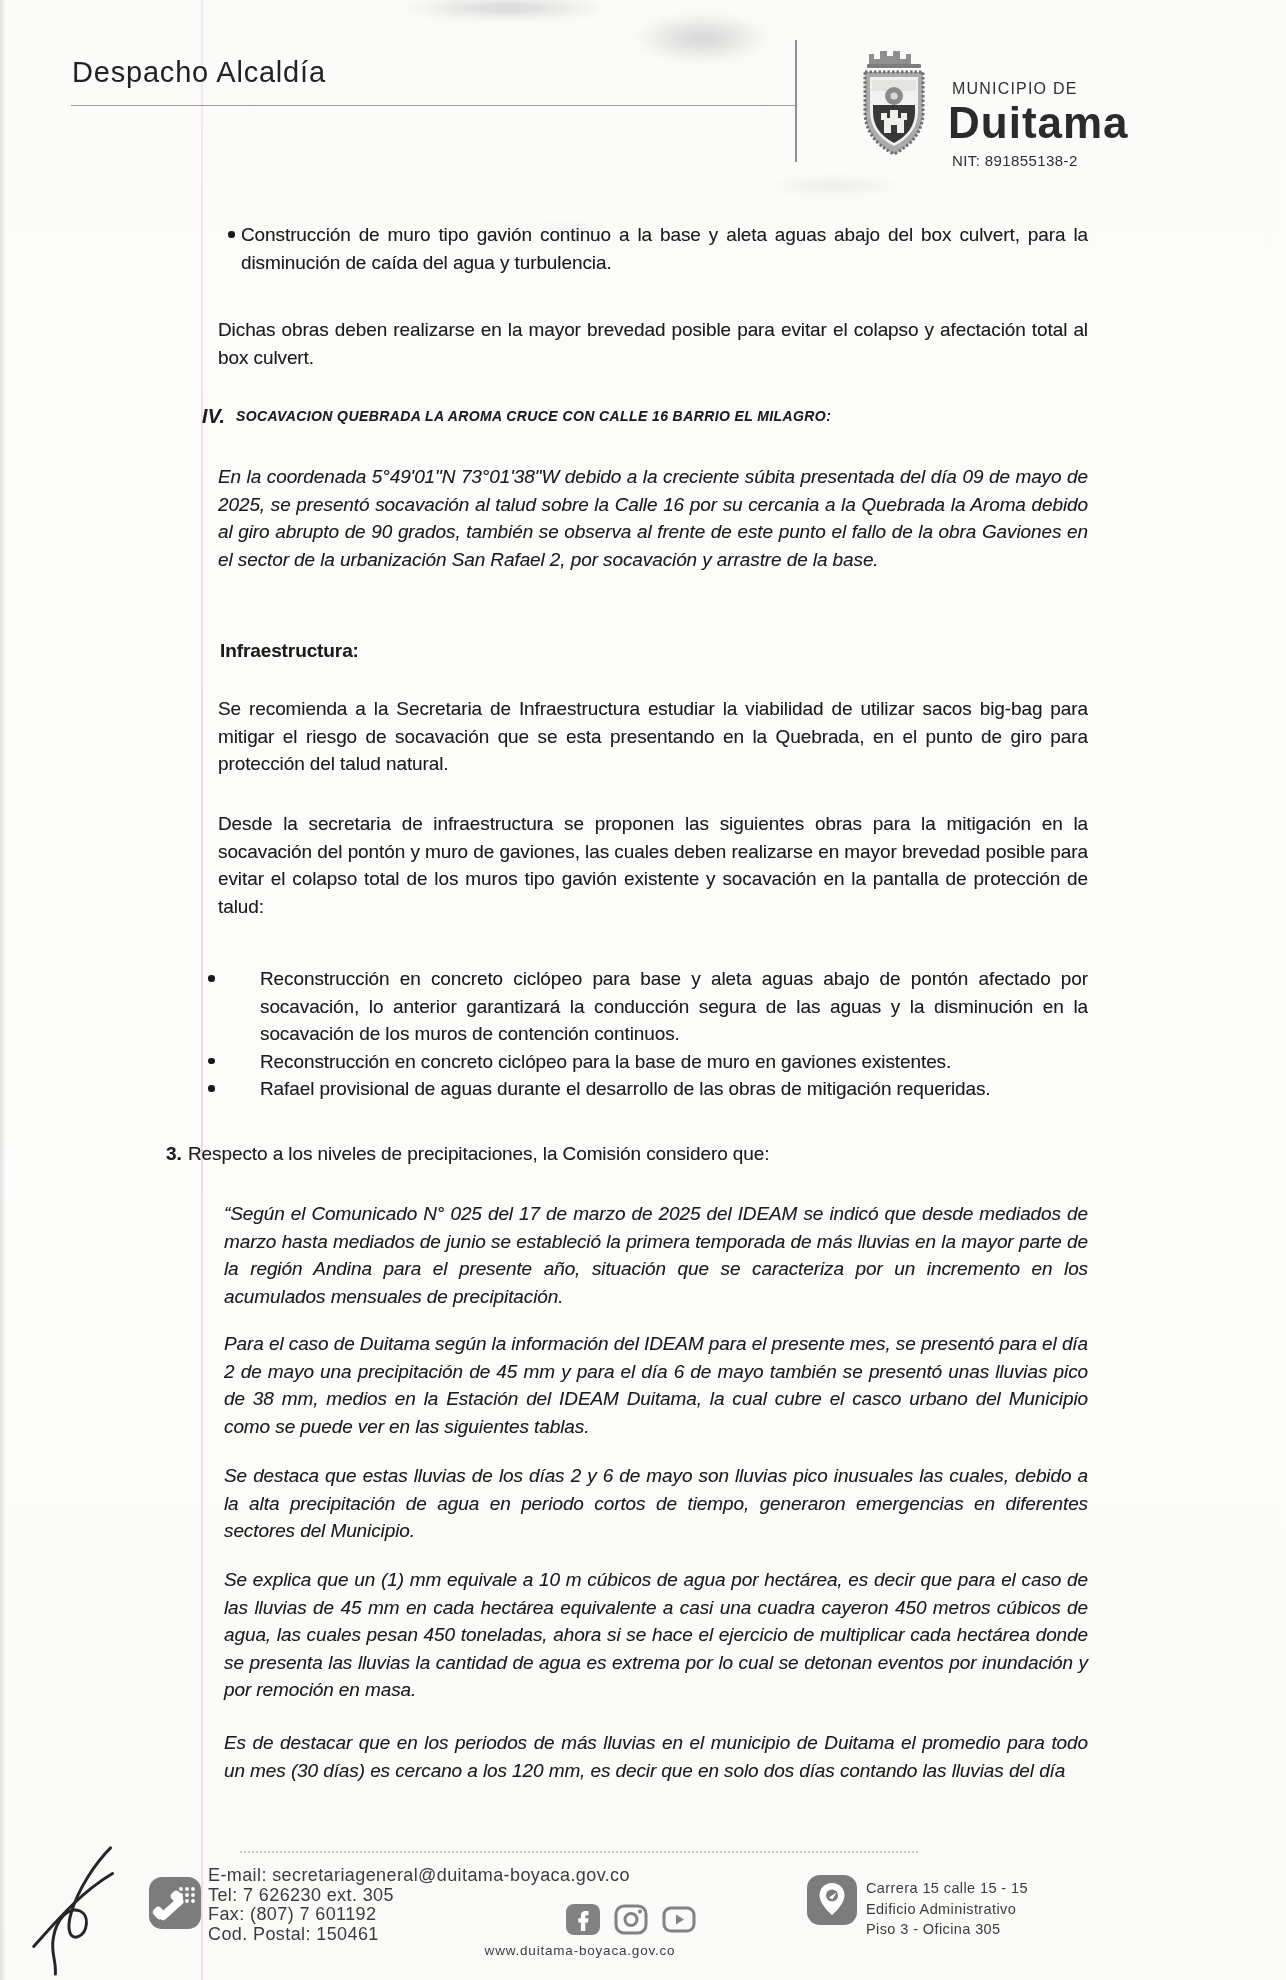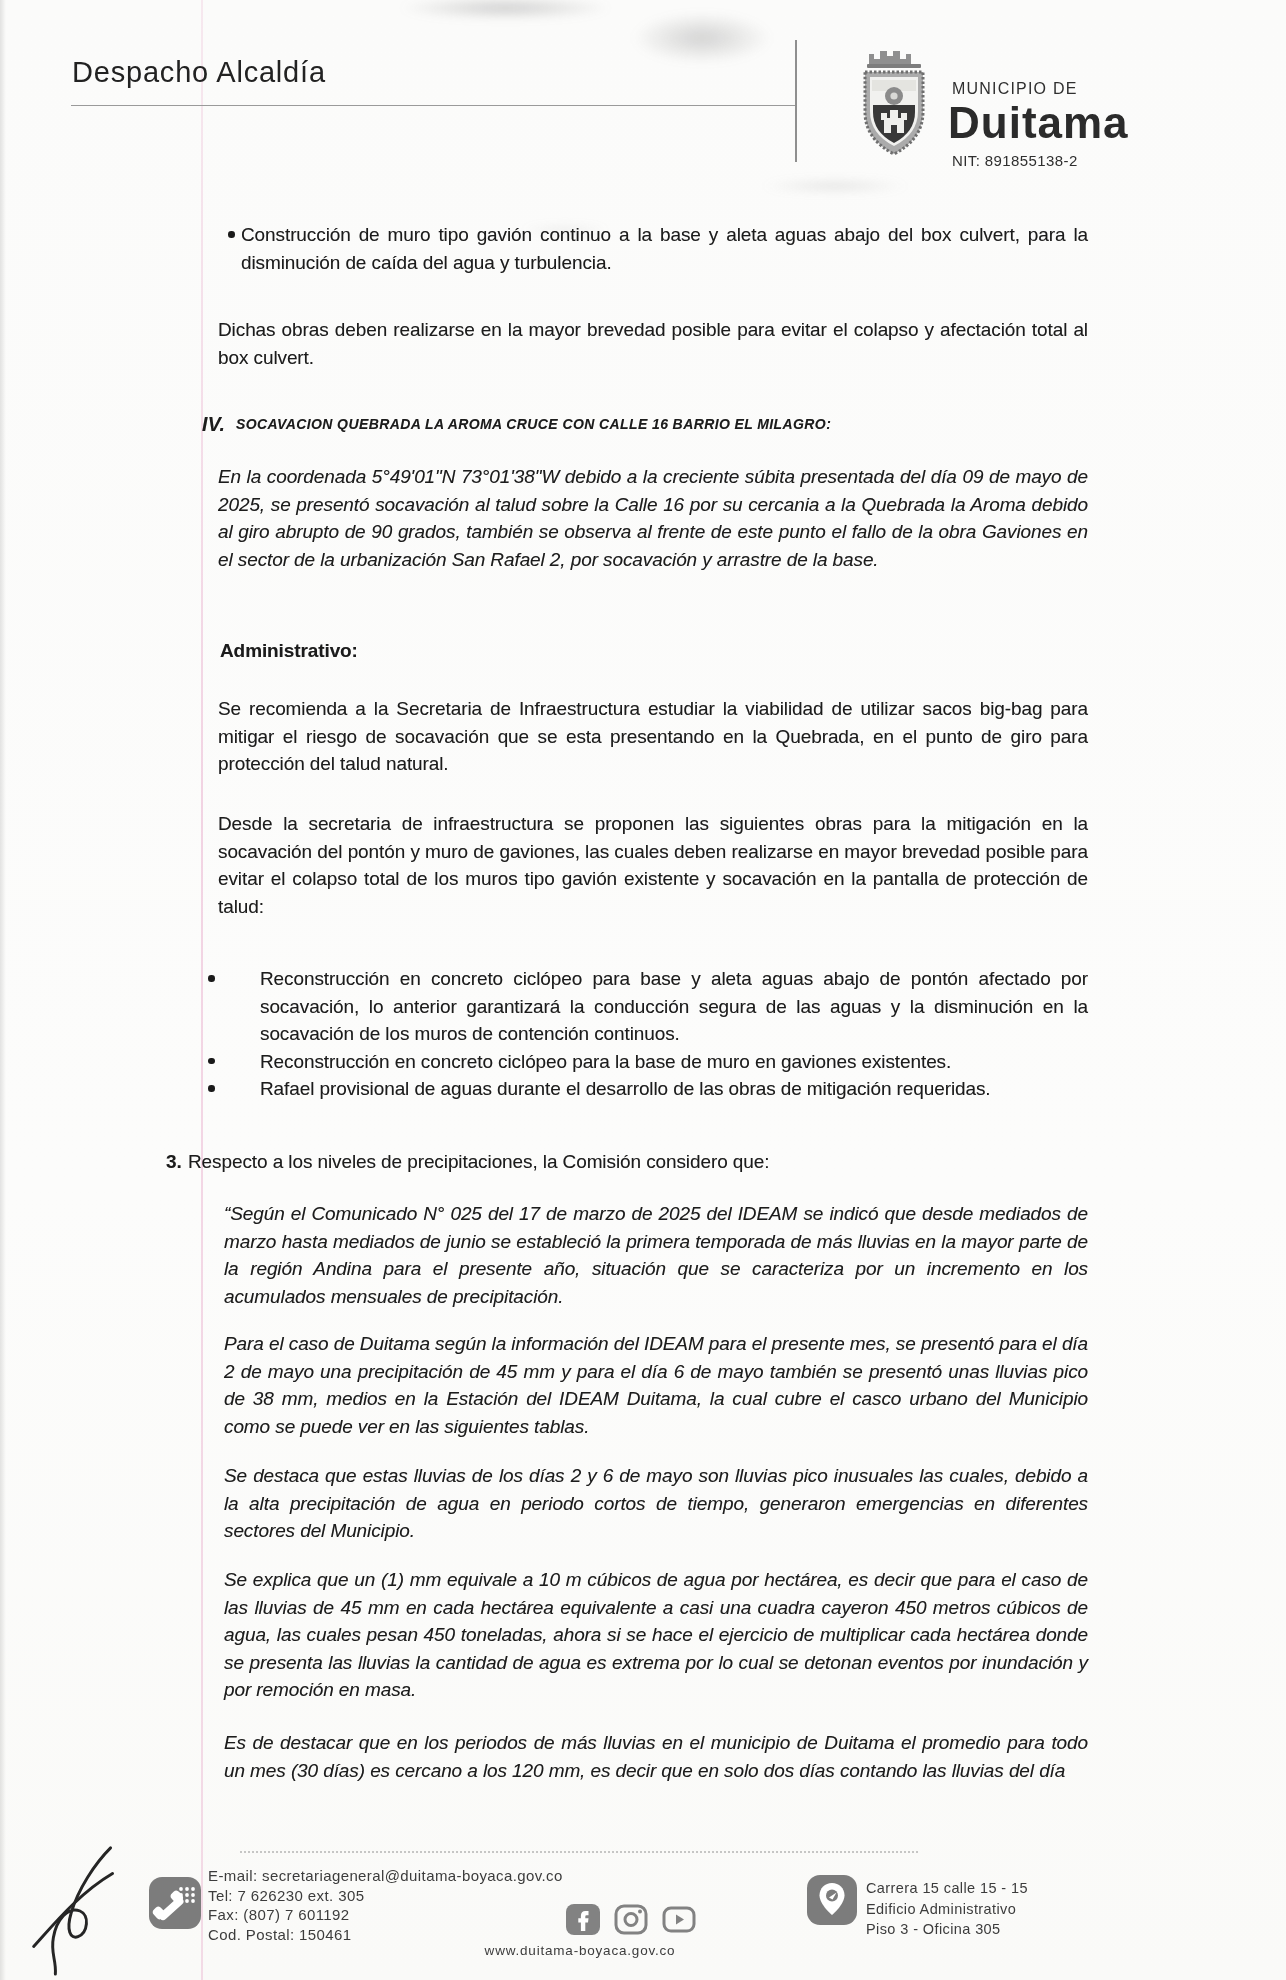--- a/index.html
+++ b/index.html
@@ -26,29 +26,29 @@
   .header-vline{position:absolute;left:795px;top:40px;width:1.5px;height:122px;background:#8f8f8f;}
   .crest{position:absolute;left:853px;top:44px;width:82px;height:115px;}
   .muni-label{position:absolute;left:952px;top:80px;font-size:16px;letter-spacing:1.2px;color:#2f2f2f;}
   .muni-name{position:absolute;left:948px;top:98px;font-size:44px;font-weight:bold;letter-spacing:1px;color:#2b2b2b;}
   .muni-nit{position:absolute;left:952px;top:152px;font-size:15px;letter-spacing:.4px;color:#2f2f2f;}
   
   .para{position:absolute;font-size:19px;line-height:27.5px;letter-spacing:-0.1px;
         text-align:justify;color:#1c1c1c;text-shadow:0 0 .6px rgba(40,40,40,.35);}
   .italic{font-style:italic;}
   .bold{font-weight:bold;}
-  .nowrap{white-space:nowrap;text-align:center;margin-top:8px;}
+  .nowrap{white-space:nowrap;text-align:center;}
   .dot{position:absolute;width:6.5px;height:6.5px;background:#1a1a1a;border-radius:50%;}
   .list-item{position:relative;}
   .list-item .dot{left:-52px;top:10px;}
   
   .footer-rule{position:absolute;left:240px;top:1851px;width:678px;border-top:2px dotted #bdbdbd;opacity:.85;}
   .signature{position:absolute;left:25px;top:1842px;width:110px;height:138px;}
   .icon-badge{position:absolute;}
-  .ftext{position:absolute;font-size:15px;line-height:19.5px;letter-spacing:.4px;color:#3c3c3c;}
+  .ftext{position:absolute;font-size:18px;line-height:19.5px;letter-spacing:.4px;color:#3c3c3c;}
   .website{position:absolute;left:420px;top:1943px;width:320px;text-align:center;font-size:13.5px;letter-spacing:.8px;color:#3c3c3c;}
   .addr{position:absolute;left:866px;top:1878px;font-size:14.5px;line-height:20.5px;letter-spacing:.4px;color:#3c3c3c;}
 </style>
 </head>
 <body>
 
 <div class="page">
 
   <div class="edge-shadow"></div>
   <div class="scan-vline"></div>
@@ -91,21 +91,21 @@
     <span>Construcción de muro tipo gavión continuo a la base y aleta aguas abajo del box culvert, para la disminución de caída del agua y turbulencia.</span>
   </div>
 
   <div class="para" style="left:218px;top:316px;width:870px;">Dichas obras deben realizarse en la mayor brevedad posible para evitar el colapso y afectación total al box culvert.</div>
 
   <div class="para bold italic nowrap" style="left:202px;top:403px;font-size:19.5px;letter-spacing:.4px;">IV.</div>
   <div class="para bold italic nowrap" style="left:236px;top:403px;font-size:14px;letter-spacing:.4px;">SOCAVACION QUEBRADA LA AROMA CRUCE CON CALLE 16 BARRIO EL MILAGRO:</div>
 
   <div class="para italic" style="left:218px;top:463px;width:870px;">En la coordenada 5°49'01"N 73°01'38"W  debido a la creciente súbita presentada del día 09 de mayo de 2025, se presentó socavación al talud sobre la Calle 16 por su cercania a la Quebrada la Aroma debido al giro abrupto de 90 grados, también se observa al frente de este punto el fallo de la obra Gaviones en el sector de la urbanización San Rafael 2, por socavación y arrastre de la base.</div>
 
-  <div class="para bold" style="left:220px;top:637px;width:870px;text-align:left;">Administrativo:</div>
+  <div class="para bold" style="left:220px;top:637px;width:870px;text-align:left;">Infraestructura:</div>
 
   <div class="para" style="left:218px;top:695px;width:870px;">Se recomienda a la Secretaria de Infraestructura estudiar la viabilidad de utilizar sacos big-bag para mitigar el riesgo de socavación que se esta presentando en la Quebrada, en el punto de giro para protección del talud natural.</div>
 
   <div class="para" style="left:218px;top:810px;width:870px;">Desde la secretaria de infraestructura se proponen las siguientes obras para la mitigación en la socavación del pontón y muro de gaviones, las cuales deben realizarse en mayor brevedad posible para evitar el colapso total de los muros tipo gavión existente y socavación en la pantalla de protección de talud:</div>
 
   <div class="para" style="left:260px;top:965px;width:828px;">
     <div class="list-item">
       <span class="dot"></span>
       <span>Reconstrucción en concreto ciclópeo para base y aleta  aguas abajo de pontón afectado por socavación, lo anterior garantizará la conducción segura de las aguas y la disminución en la socavación de los muros de contención continuos.</span>
     </div>

